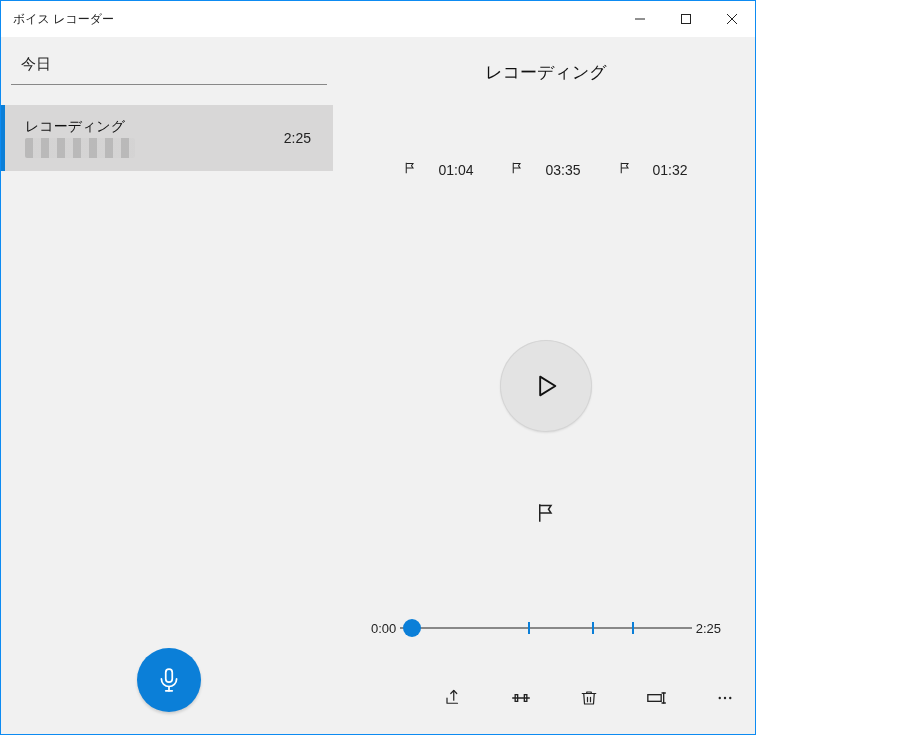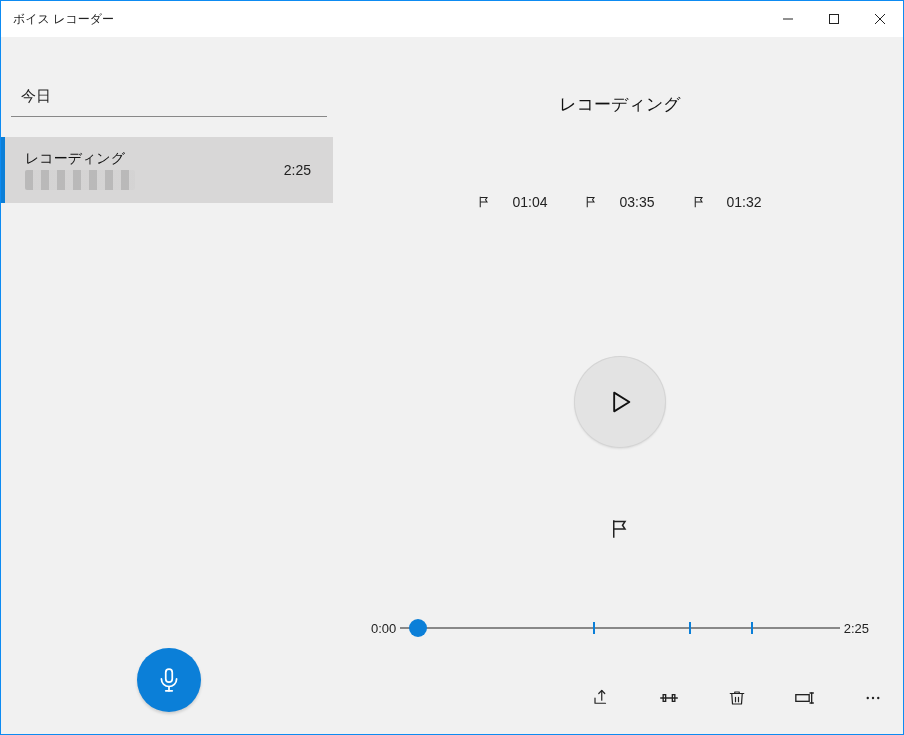--- a/index.html
+++ b/index.html
@@ -1,18 +1,18 @@
 <!DOCTYPE html>
 <html><head>
 <meta charset="utf-8">
 <style>
   * { box-sizing: border-box; margin: 0; padding: 0; }
   html, body { width: 904px; height: 735px; font-family: "Yu Gothic UI", "Segoe UI", Meiryo, sans-serif; overflow: hidden; }
   .window {
-    width: 904px; height: 735px;
+    width: 756px; height: 735px;
     border: 1px solid #0d8bf2;
     background: #f1f1f1;
     display: flex;
     flex-direction: column;
     position: relative;
   }
   .titlebar {
     height: 36px;
     background: #ffffff;
     display: flex;
@@ -22,21 +22,21 @@
   }
   .titlebar-title { font-size: 12px; color: #222; flex: 1; }
   .win-controls { display: flex; height: 100%; }
   .win-btn {
     width: 46px; height: 100%;
     display: flex; align-items: center; justify-content: center;
     color: #222;
     background: transparent;
   }
   .content {
-    flex: 1; display: flex; min-height: 0; margin-top: 32px;
+    flex: 1; display: flex; min-height: 0;
   }
   .sidebar {
     width: 336px;
     display: flex; flex-direction: column;
     background: #f1f1f1;
     position: relative;
   }
   .section-header {
     padding: 18px 10px 10px 10px;
     font-size: 15px;
@@ -88,21 +88,21 @@
     background: #f1f1f1;
     position: relative;
   }
   .main-header { text-align: center; padding-top: 24px; }
   .main-title { font-size: 17px; color: #111; margin-bottom: 4px; }
   .main-date  { font-size: 13px; color: #666; }
   .markers {
     display: flex; gap: 38px; justify-content: center; margin-top: 74px;
     color: #222; font-size: 14px;
   }
-  .marker { display: flex; align-items: center; gap: 22px; }
+  .marker { display: flex; gap: 22px; }
   .play-btn {
     position: absolute; left: 50%; top: 50%; transform: translate(-50%, -50%);
     width: 92px; height: 92px; border-radius: 50%;
     background: #e3e3e3;
     display: flex; align-items: center; justify-content: center;
     box-shadow: inset 0 0 0 1px #d4d4d4, 0 1px 2px rgba(0,0,0,0.08);
   }
   .flag-btn {
     position: absolute; left: 50%; transform: translateX(-50%);
     top: calc(50% + 110px);

